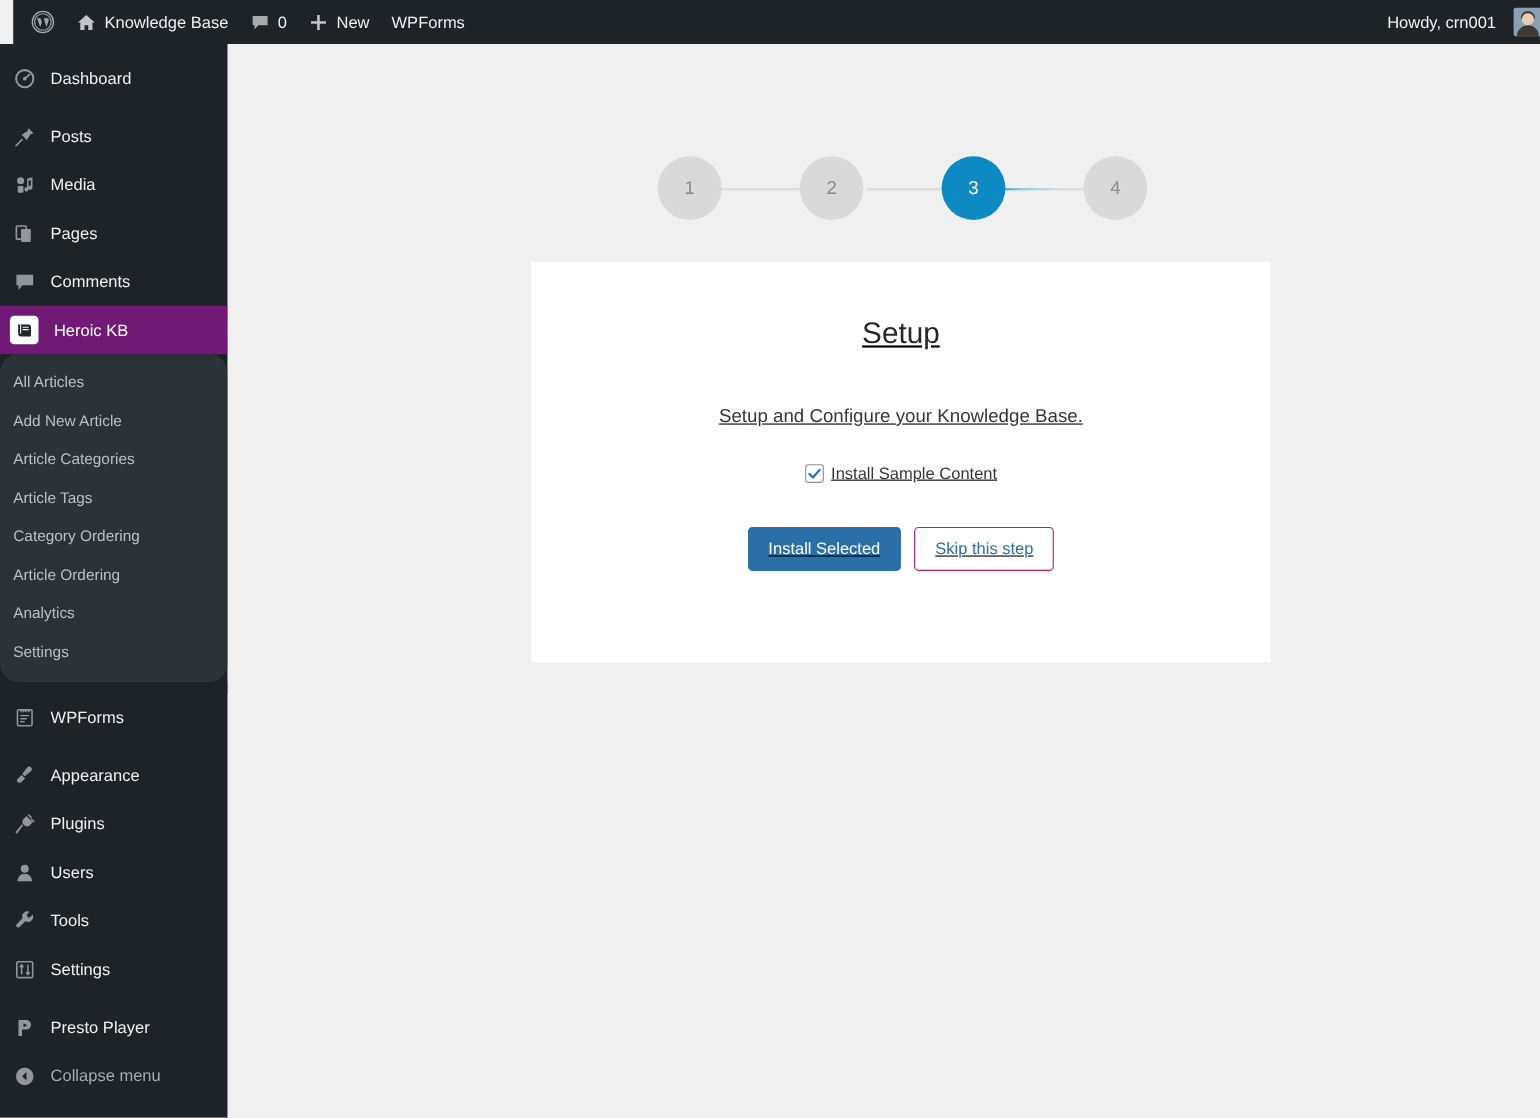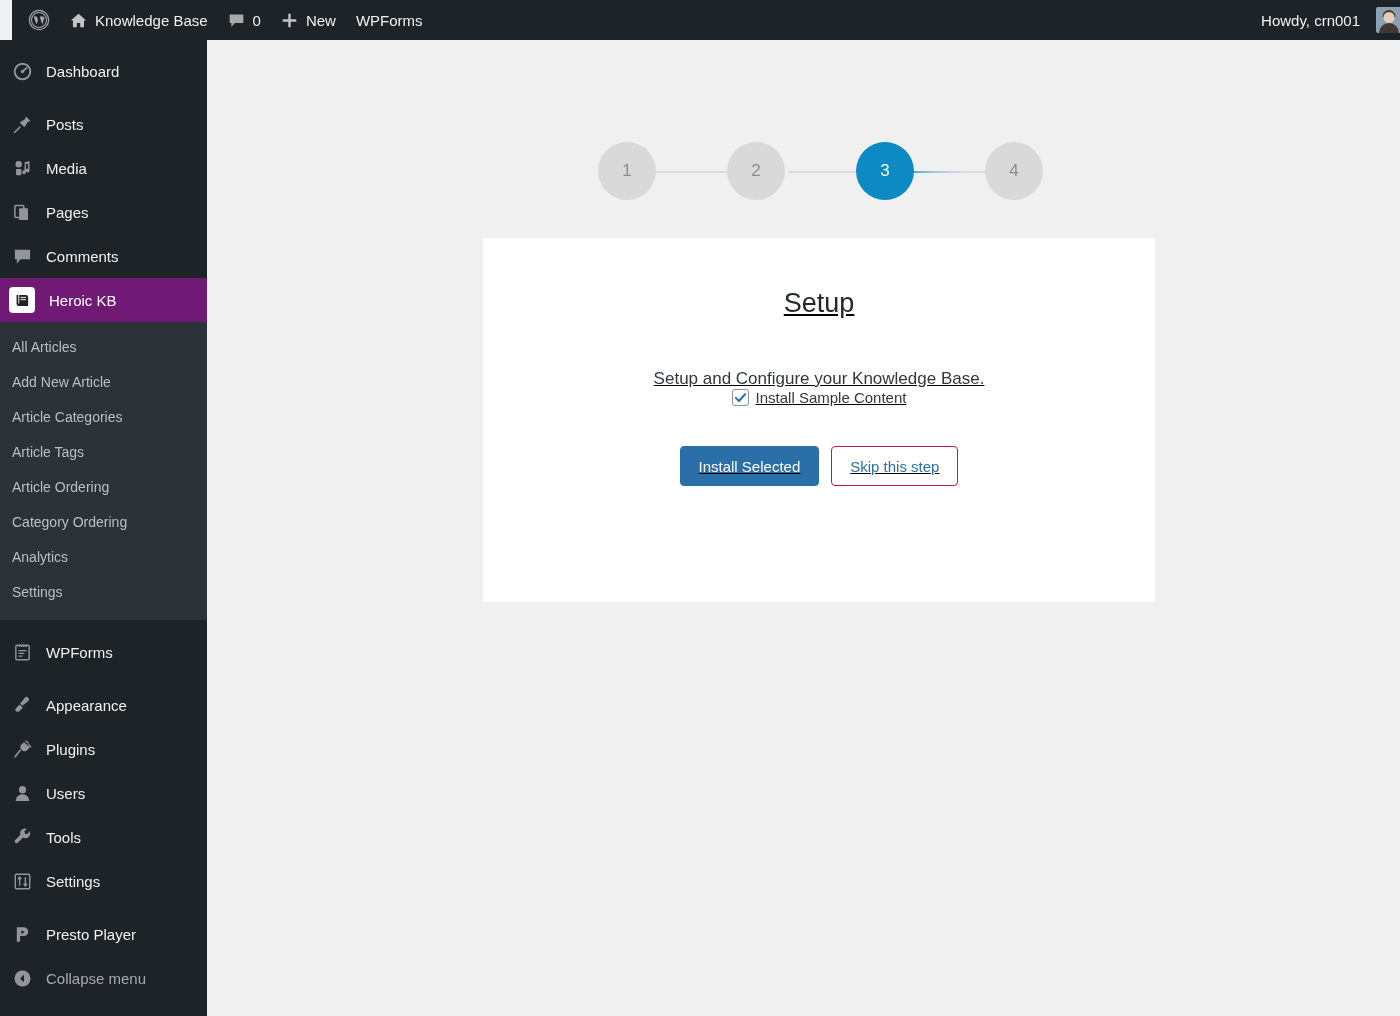--- a/index.html
+++ b/index.html
@@ -89,20 +89,21 @@
   .mi-badge {
     width: 26px; height: 26px; border-radius: 4px;
     background: #fff; flex: none;
     display: inline-flex; align-items: center; justify-content: center;
     margin-left: -3px;
   }
   .menu-gap { height: 9px; }
   #submenu {
     background: #2c3338;
     padding: 8px 0 10px 0;
+    border-radius: 17px;
   }
   .submenu-item {
     display: block;
     padding: 6px 0 6px 12px;
     font-size: 14px;
     color: #b9bfc5;
     line-height: 23px;
   }
   .sep { height: 10px; background: #1d2327; }
 
@@ -152,20 +153,21 @@
     font-size: 27px;
     font-weight: normal;
     color: #23282d;
   }
   #card-desc {
     margin-top: 50px;
     font-size: 17px;
     color: #32373c;
   }
   #checkbox-row {
+    margin-top: 33px;
     display: flex; align-items: center; justify-content: center;
     gap: 7px;
     font-size: 15px;
     color: #32373c;
   }
   .cbox {
     width: 17px; height: 17px;
     border: 1px solid #8c8f94;
     border-radius: 3px;
     background: #fff;
@@ -323,22 +325,22 @@
       </svg>
     </span>
     <span>Heroic KB</span>
   </div>
 
   <div id="submenu">
     <a class="submenu-item">All Articles</a>
     <a class="submenu-item">Add New Article</a>
     <a class="submenu-item">Article Categories</a>
     <a class="submenu-item">Article Tags</a>
+    <a class="submenu-item">Category Ordering</a>
     <a class="submenu-item">Article Ordering</a>
-    <a class="submenu-item">Category Ordering</a>
     <a class="submenu-item">Analytics</a>
     <a class="submenu-item">Settings</a>
   </div>
 
   <div class="sep"></div>
 
   <div class="menu-item">
     <span class="mi-icon">
       <svg width="19" height="19" viewBox="0 0 20 20">
         <rect x="3" y="2.4" width="14" height="15.2" rx="1.2" fill="none" stroke="#a7aaad" stroke-width="1.5"></rect>

